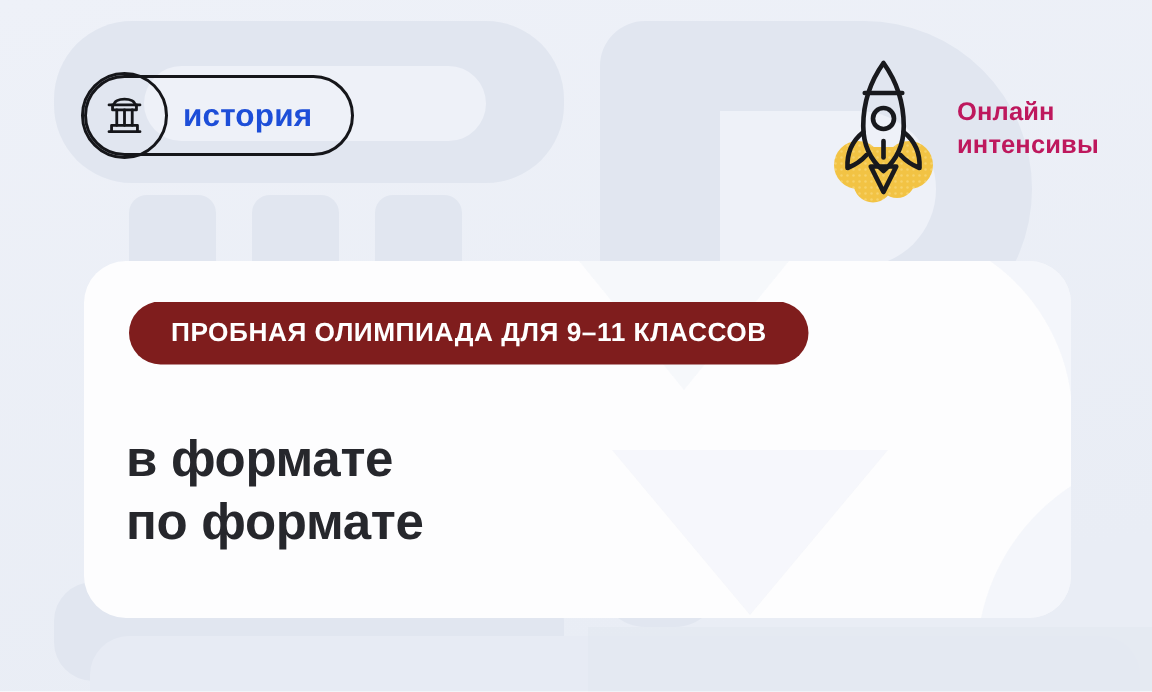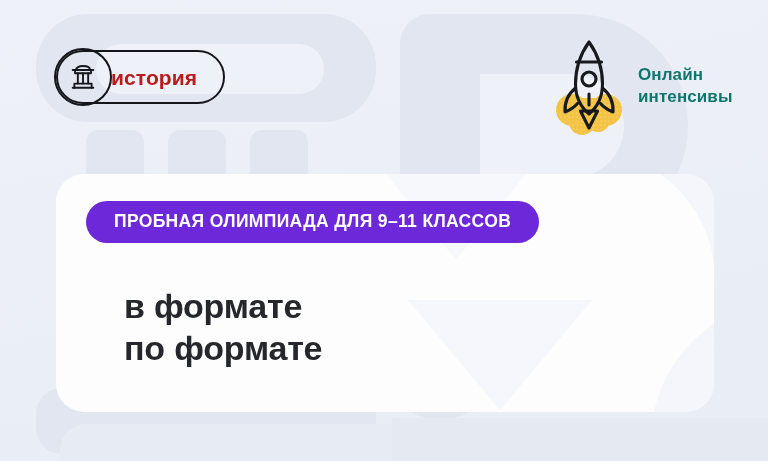--- a/index.html
+++ b/index.html
@@ -56,41 +56,41 @@
     top: -2px;
     width: 54px;
     height: 54px;
     border: 2.5px solid #15161a;
     border-radius: 50%;
     box-sizing: content-box;
   }
   .pill-label {
     font-size: 21px;
     font-weight: 700;
-    color: #b91c1c;
+    color: #1d4ed8;
     letter-spacing: 0.1px;
     line-height: 1;
-    margin-left: 1px;
+    margin-left: 12px;
     white-space: nowrap;
   }
 
   
   .brand-logo {
     position: absolute;
     left: 552px;
     top: 36px;
     display: flex;
     align-items: center;
     gap: 12px;
   }
   .brand-rocket { position: relative; width: 74px; height: 100px; }
   .brand-text {
     font-size: 17px;
     font-weight: 700;
-    color: #0f766e;
+    color: #be185d;
     line-height: 1.28;
     white-space: nowrap;
     letter-spacing: 0.1px;
   }
 
   
   .hero-card {
     position: absolute;
     left: 56px;
     top: 174px;
@@ -103,21 +103,21 @@
   .hero-card-deco { position: absolute; inset: 0; pointer-events: none; }
 
   .hero-tag {
     position: absolute;
     left: 30px;
     top: 27px;
     height: 42px;
     display: flex;
     align-items: center;
     padding: 0 28px;
-    background: #6d28d9;
+    background: #7f1d1d;
     border-radius: 21px;
     box-sizing: border-box;
   }
   .hero-tag-text {
     font-size: 17.5px;
     font-weight: 700;
     color: #ffffff;
     letter-spacing: 0.35px;
     line-height: 1;
     white-space: nowrap;
@@ -126,21 +126,20 @@
   .hero-heading {
     position: absolute;
     left: 28px;
     top: 88px;
     right: 12px;
     font-size: 34px;
     font-weight: 700;
     color: #26272c;
     line-height: 1.25;
     letter-spacing: -0.2px;
-    margin-left: 40px;
   }
   .hero-heading .hl { display: block; white-space: nowrap; }
 </style>
 </head>
 <body>
 
 <div id="canvas">
 
   <div class="wm-layer">
     <svg class="wm-svg" width="768" height="461" viewBox="0 0 768 461">

